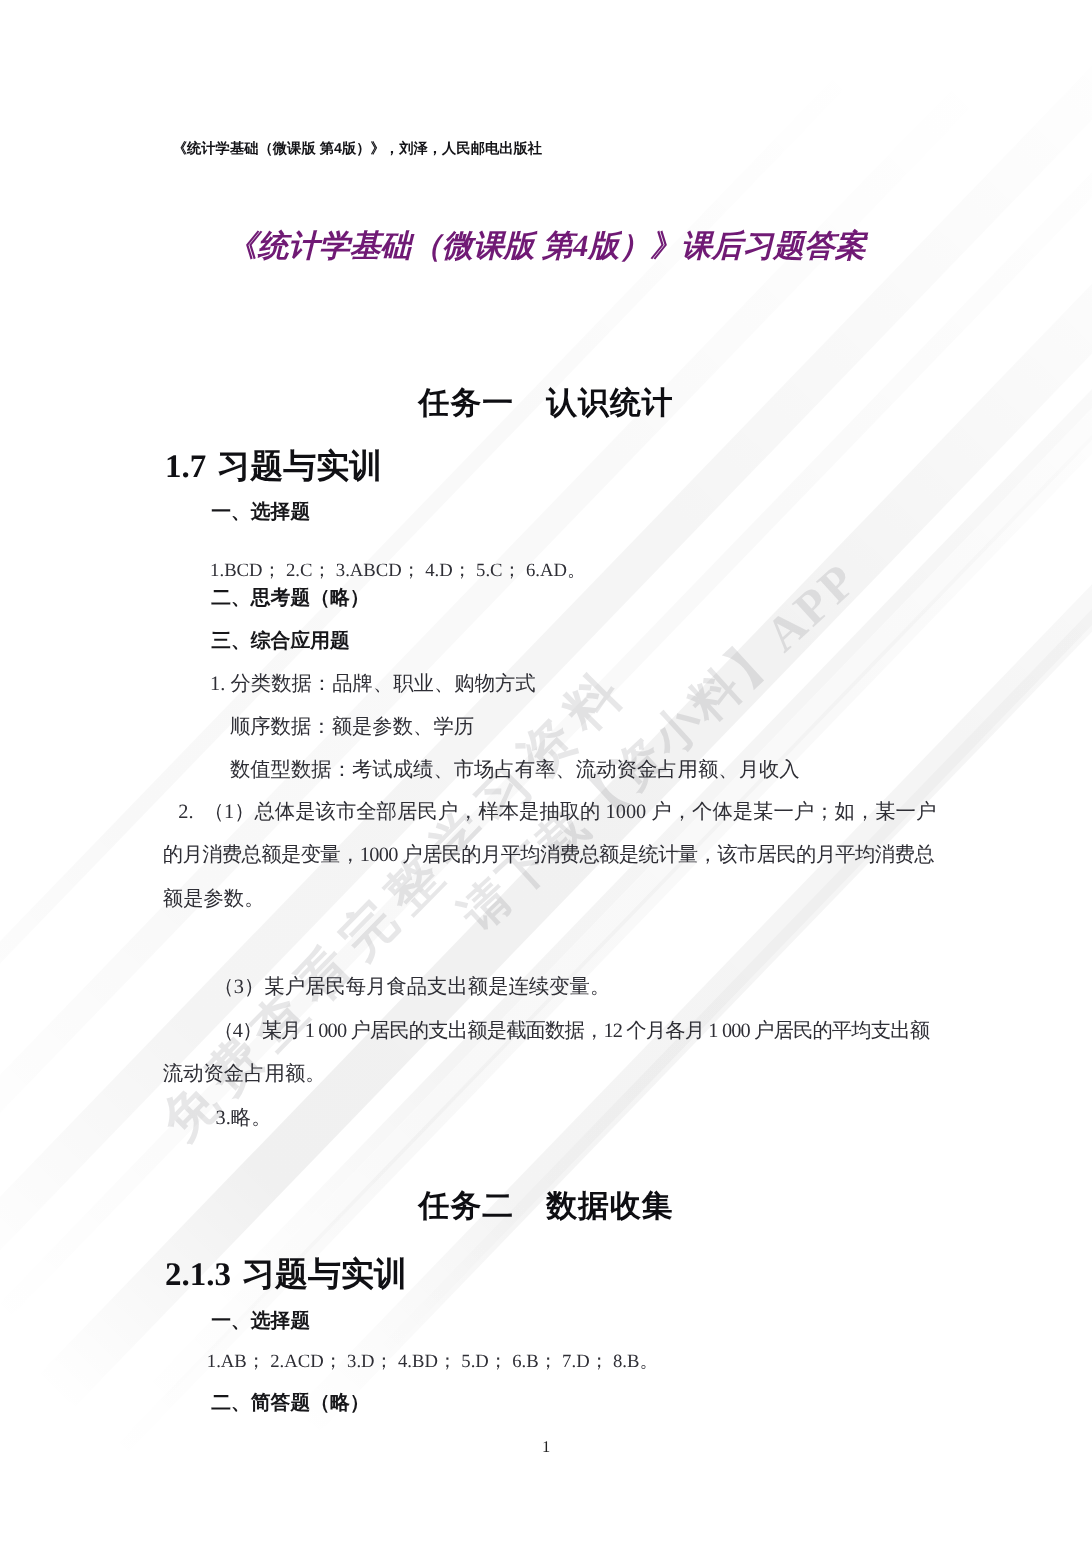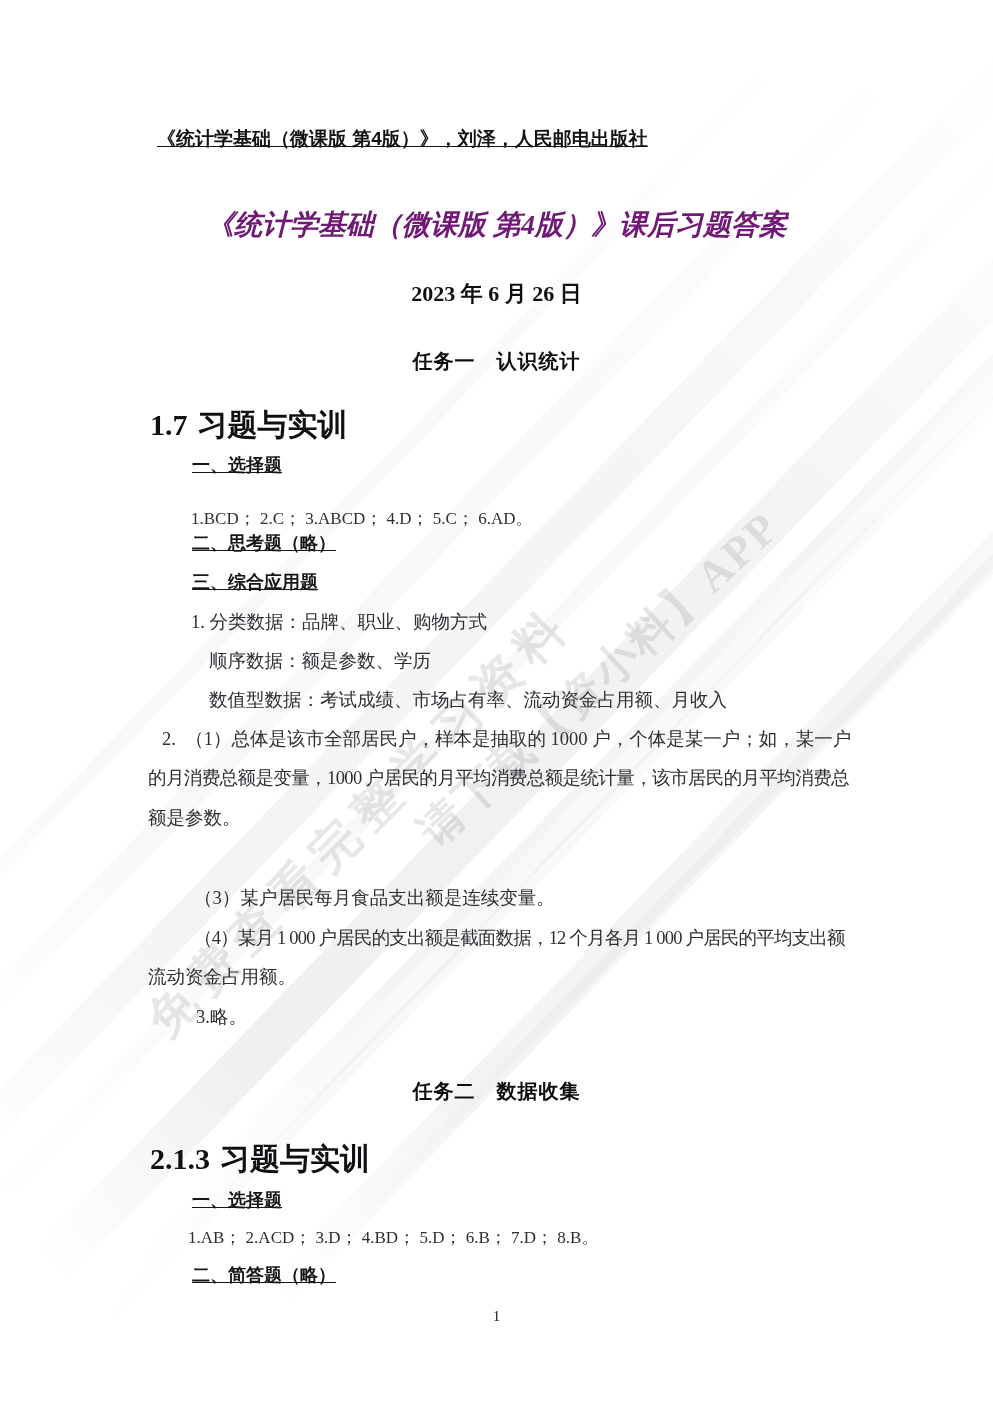--- a/index.html
+++ b/index.html
@@ -33,28 +33,28 @@
   }
   .wm-a{left:133px;top:1006px;font-size:48px;letter-spacing:10px;transform:rotate(-45.5deg);}
   .wm-b{left:406px;top:816px;font-size:44px;letter-spacing:3px;transform:rotate(-42.5deg);}
   
   .line{position:absolute;white-space:pre;line-height:1.15;}
   .serif{font-family:"Liberation Serif","DejaVu Serif",serif;}
   .sans{font-family:"Liberation Sans","DejaVu Sans",sans-serif;}
   .b{font-weight:bold;}
   .body-t{font-size:18.5px;color:#2e2e35;}
   .ans-t{font-size:17px;color:#2e2e35;}
-  .sub-t{font-size:18px;color:#17171a;text-decoration:underline;}
+  .sub-t{font-size:18px;color:#17171a;}
   .center{left:0;right:0;text-align:center;white-space:pre;}
   .tight{letter-spacing:-0.6px;}
   .tight2{letter-spacing:-0.8px;}
-  .hdr-t{font-size:19px;color:#141418;text-decoration:underline;}
+  .hdr-t{font-size:13px;color:#141418;}
   .title-t{font-size:28px;color:#701a75;font-style:italic;}
   .date-t{font-size:22px;color:#101014;}
-  .task-t{font-size:20px;color:#0e0e12;letter-spacing:1px;}
+  .task-t{font-size:28px;color:#0e0e12;letter-spacing:1px;}
   .sec-t{font-size:30px;color:#101014;}
   .sec-gap{display:inline-block;width:10px;}
   .pagenum-t{font-size:15px;color:#222;}
 </style>
 </head>
 <body>
 
 <div class="page">
 
   <div>
@@ -69,21 +69,20 @@
     <div class="streak s3" style="left:330px;top:1240px;width:1400px;height:10px;"></div>
     <div class="streak s3" style="left:-120px;top:980px;width:1300px;height:14px;"></div>
   </div>
 
   <div class="wm wm-a serif">免费查看完整学习资料</div>
   <div class="wm wm-b serif">请下载【资小料】APP</div>
 
   <div class="line sans b hdr-t" style="left:157px;top:128px;">《统计学基础（微课版 第4版）》，刘泽，人民邮电出版社</div>
 
   <div class="line center serif b title-t" style="top:209px;">《统计学基础（微课版 第4版）》课后习题答案</div>
-  <div class="line center serif b date-t" style="top:281px;">2023 年 6 月 26 日</div>
 
   <div class="line center sans b task-t" style="top:350px;">任务一　认识统计</div>
 
   <div class="line serif b sec-t" style="left:150px;top:408px;"><span>1.7</span><span class="sec-gap"></span><span>习题与实训</span></div>
 
   <div class="line sans b sub-t" style="left:192px;top:455px;">一、选择题</div>
   <div class="line serif ans-t" style="left:191px;top:495px;margin-top:14px;">1.BCD； 2.C； 3.ABCD； 4.D； 5.C； 6.AD。</div>
   <div class="line sans b sub-t" style="left:192px;top:533px;">二、思考题（略）</div>
   <div class="line sans b sub-t" style="left:192px;top:572px;">三、综合应用题</div>
 

